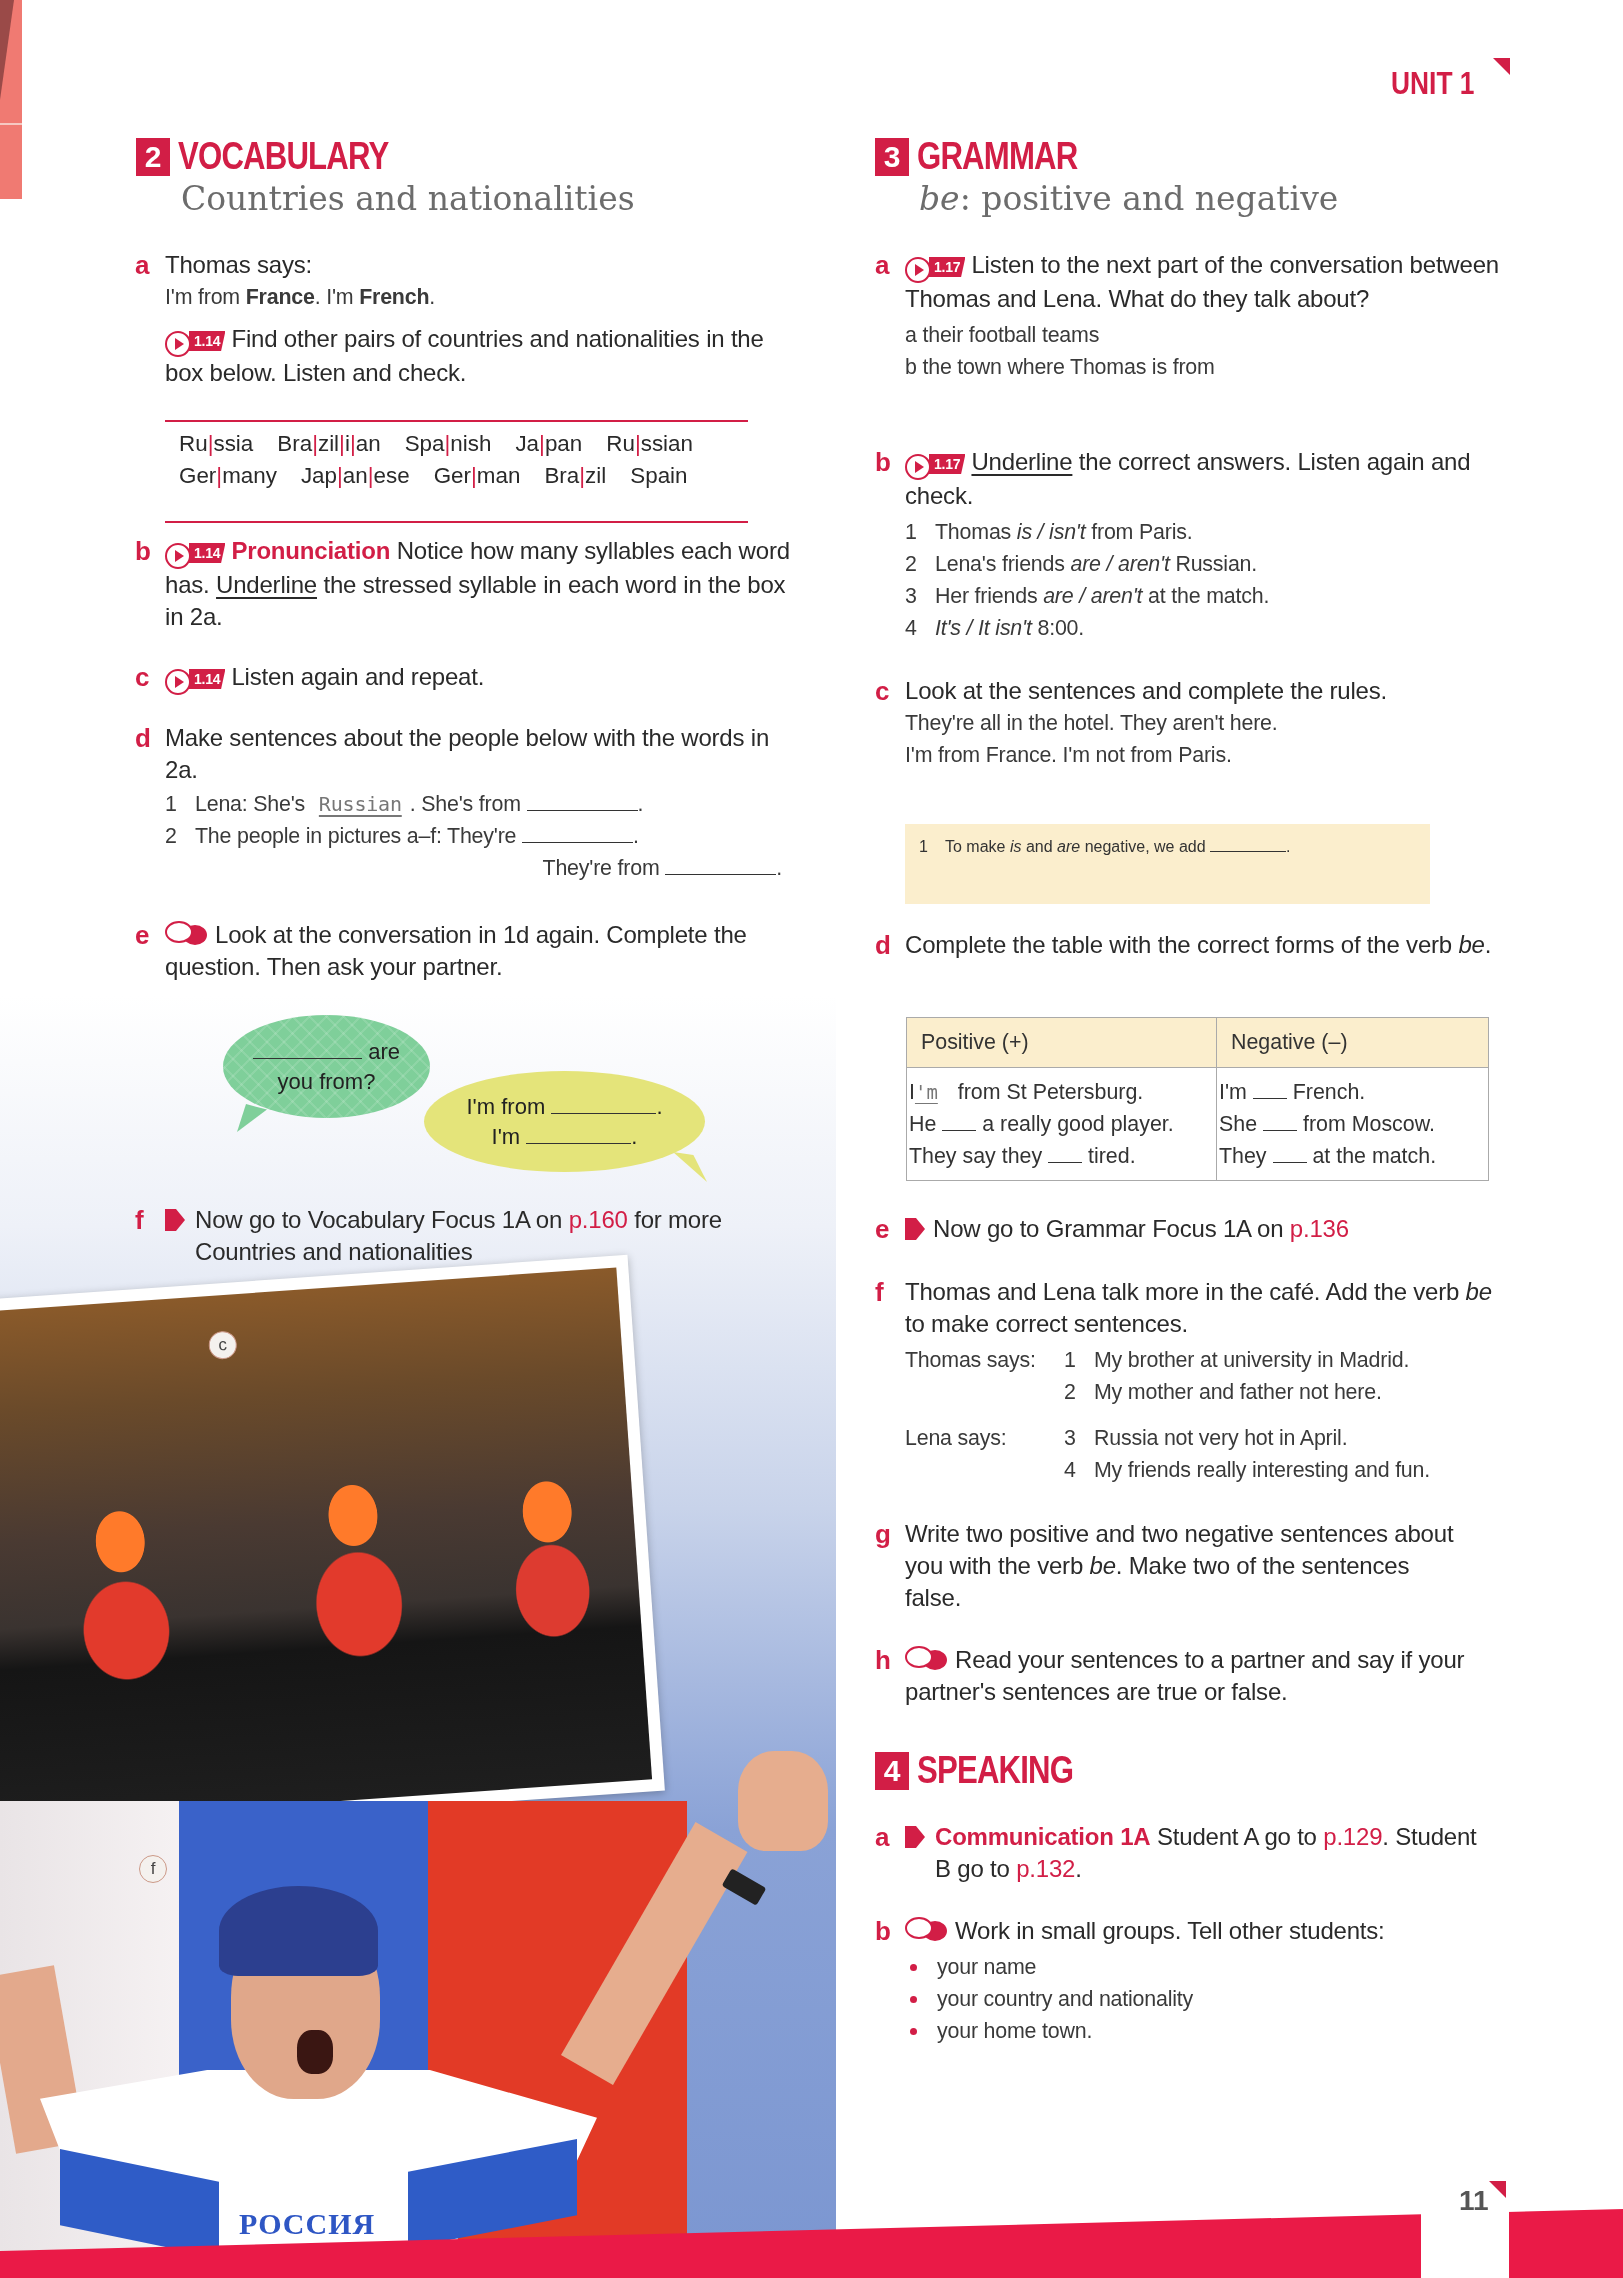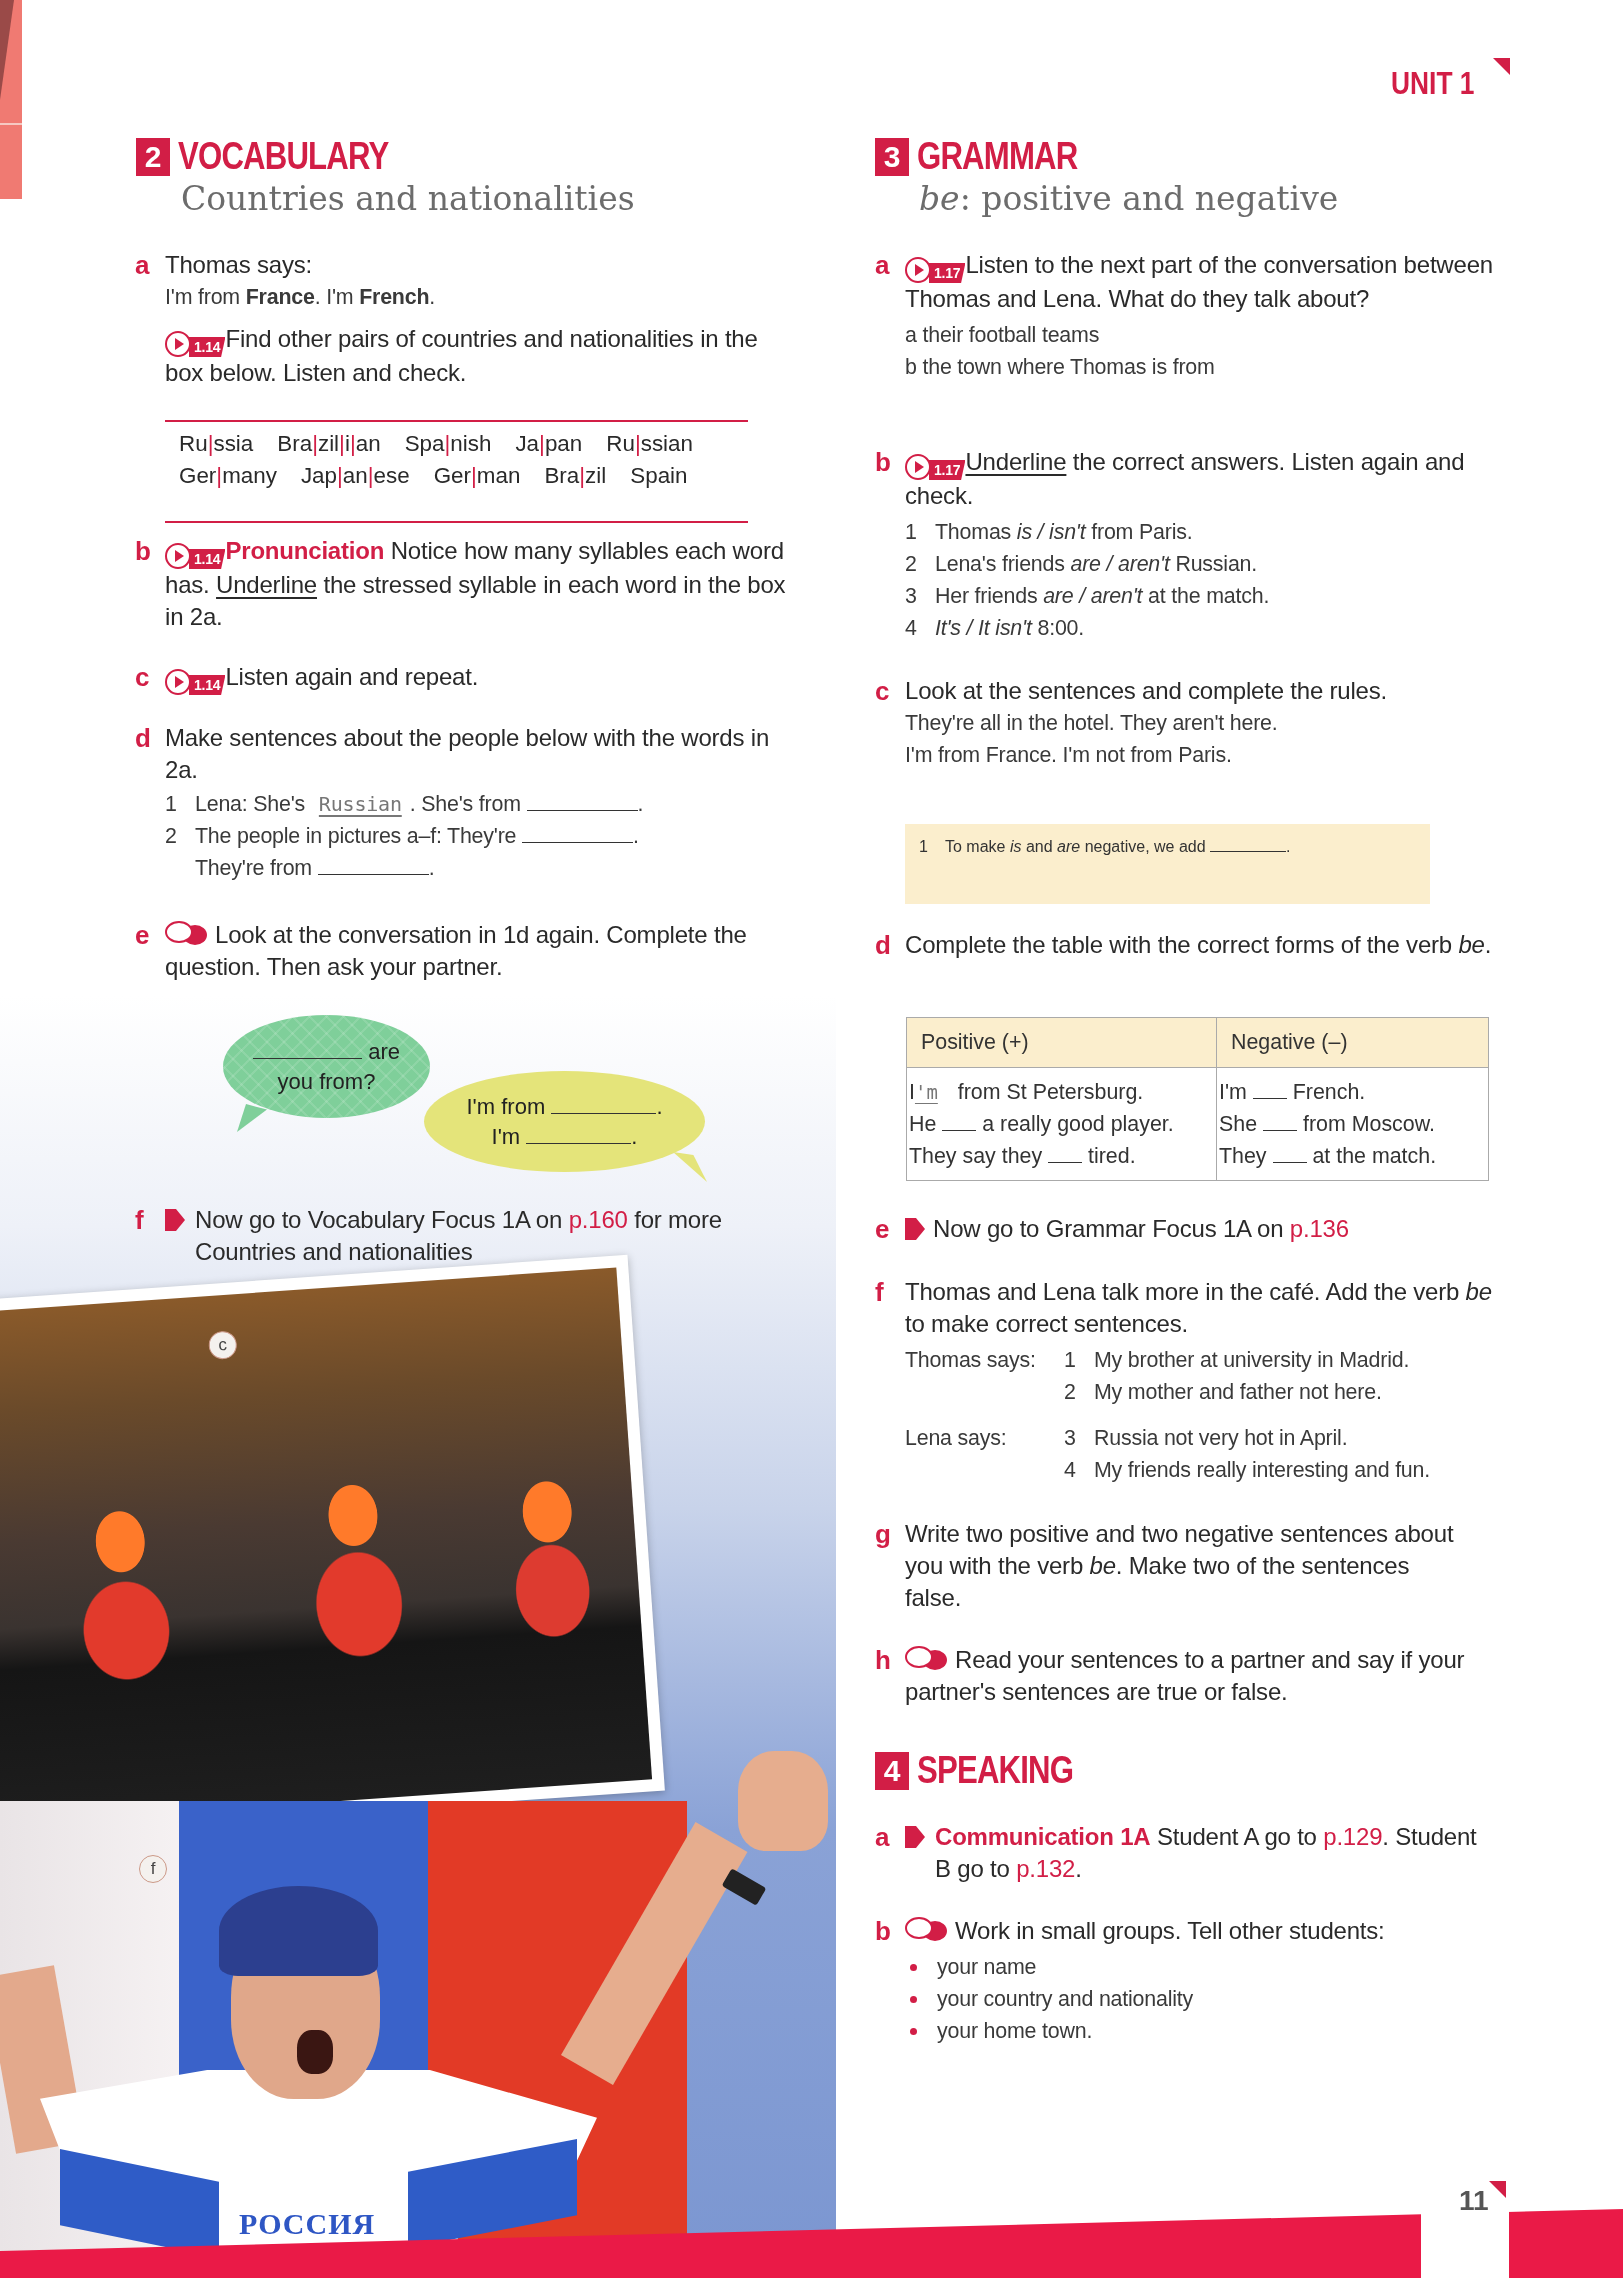--- a/index.html
+++ b/index.html
@@ -34,21 +34,21 @@
   .corner-tri { position: absolute; width: 0; height: 0; border-left: 17px solid transparent; border-top: 17px solid #d21e46; }
 
   
   .ex { position: absolute; font-size: 24px; line-height: 32px; color: #2a2a2a; letter-spacing: -0.2px; }
   .ex-letter { position: absolute; left: -30px; top: 0; color: #d21e46; font-weight: bold; font-size: 26px; }
   .small { font-size: 21.4px; line-height: 32px; color: #3a3a3a; }
   .ul { text-decoration: underline; text-underline-offset: 4px; }
   .link { color: #d21e46; }
   .bold { font-weight: bold; }
 
-  .audio { display: inline-flex; align-items: flex-end; vertical-align: -3px; }
+  .audio { display: inline-flex; align-items: flex-start; vertical-align: -3px; margin-right: 6px; }
   .audio .play { width: 26px; height: 26px; border: 2px solid #d21e46; border-radius: 50%; display: flex; align-items: center; justify-content: center; position: relative; }
   .audio .play::after { content: ""; border-left: 9px solid #d21e46; border-top: 6px solid transparent; border-bottom: 6px solid transparent; margin-left: 3px; }
   .audio .num { background: #d21e46; color: #fff; font-weight: bold; font-size: 14px; padding: 1px 5px; height: 20px; line-height: 18px; margin-left: -2px; clip-path: polygon(0 0, 100% 0, 88% 100%, 0 100%); }
 
   .arrow-icon { display: inline-block; width: 20px; height: 22px; background: #d21e46; clip-path: polygon(0 0, 55% 0, 100% 50%, 55% 100%, 0 100%); vertical-align: -3px; margin-right: 8px; }
   .speech-icon { display: inline-block; position: relative; width: 44px; height: 26px; vertical-align: -4px; margin-right: 6px; }
   .speech-icon .b1 { position: absolute; left: 0; top: 0; width: 28px; height: 22px; border: 2px solid #d21e46; border-radius: 50%; background: #fff; z-index: 2; }
   .speech-icon .b2 { position: absolute; left: 18px; top: 4px; width: 24px; height: 20px; background: #d21e46; border-radius: 50%; z-index: 1; }
 
   .wordbox { position: absolute; left: 165px; top: 420px; width: 583px; height: 103px; border-top: 2px solid #d21e46; border-bottom: 2px solid #d21e46; padding: 6px 14px; font-size: 22.4px; line-height: 32px; }
@@ -176,21 +176,21 @@
 
 <div class="ex" style="left:165px; top:722px; width:617px;">
   <span class="ex-letter">d</span>
   <div>Make sentences about the people below with the words in 2a.</div>
   <div class="small" style="margin-top:2px;">
     <span style="display:inline-block;width:30px;">1</span><span>Lena: She's </span><span class="hand ul" style="padding:0 8px;">Russian</span><span>. She's from </span><span class="blank" style="width:111px;"></span><span>.</span>
   </div>
   <div class="small">
     <span style="display:inline-block;width:30px;">2</span><span>The people in pictures a–f: They're </span><span class="blank" style="width:111px;"></span><span>.</span>
   </div>
-  <div class="small" style="padding-left:30px;">
+  <div class="small" style="padding-left:30px;text-align:right;">
     <span>They're from </span><span class="blank" style="width:111px;"></span><span>.</span>
   </div>
 </div>
 
 <div class="ex" style="left:165px; top:919px; width:617px;">
   <span class="ex-letter">e</span>
   <span class="speech-icon"><span class="b1"></span><span class="b2"></span></span><span>Look at the conversation in 1d again. Complete the question. Then ask your partner.</span>
 </div>
 
 <div class="bubble bubble-green">

